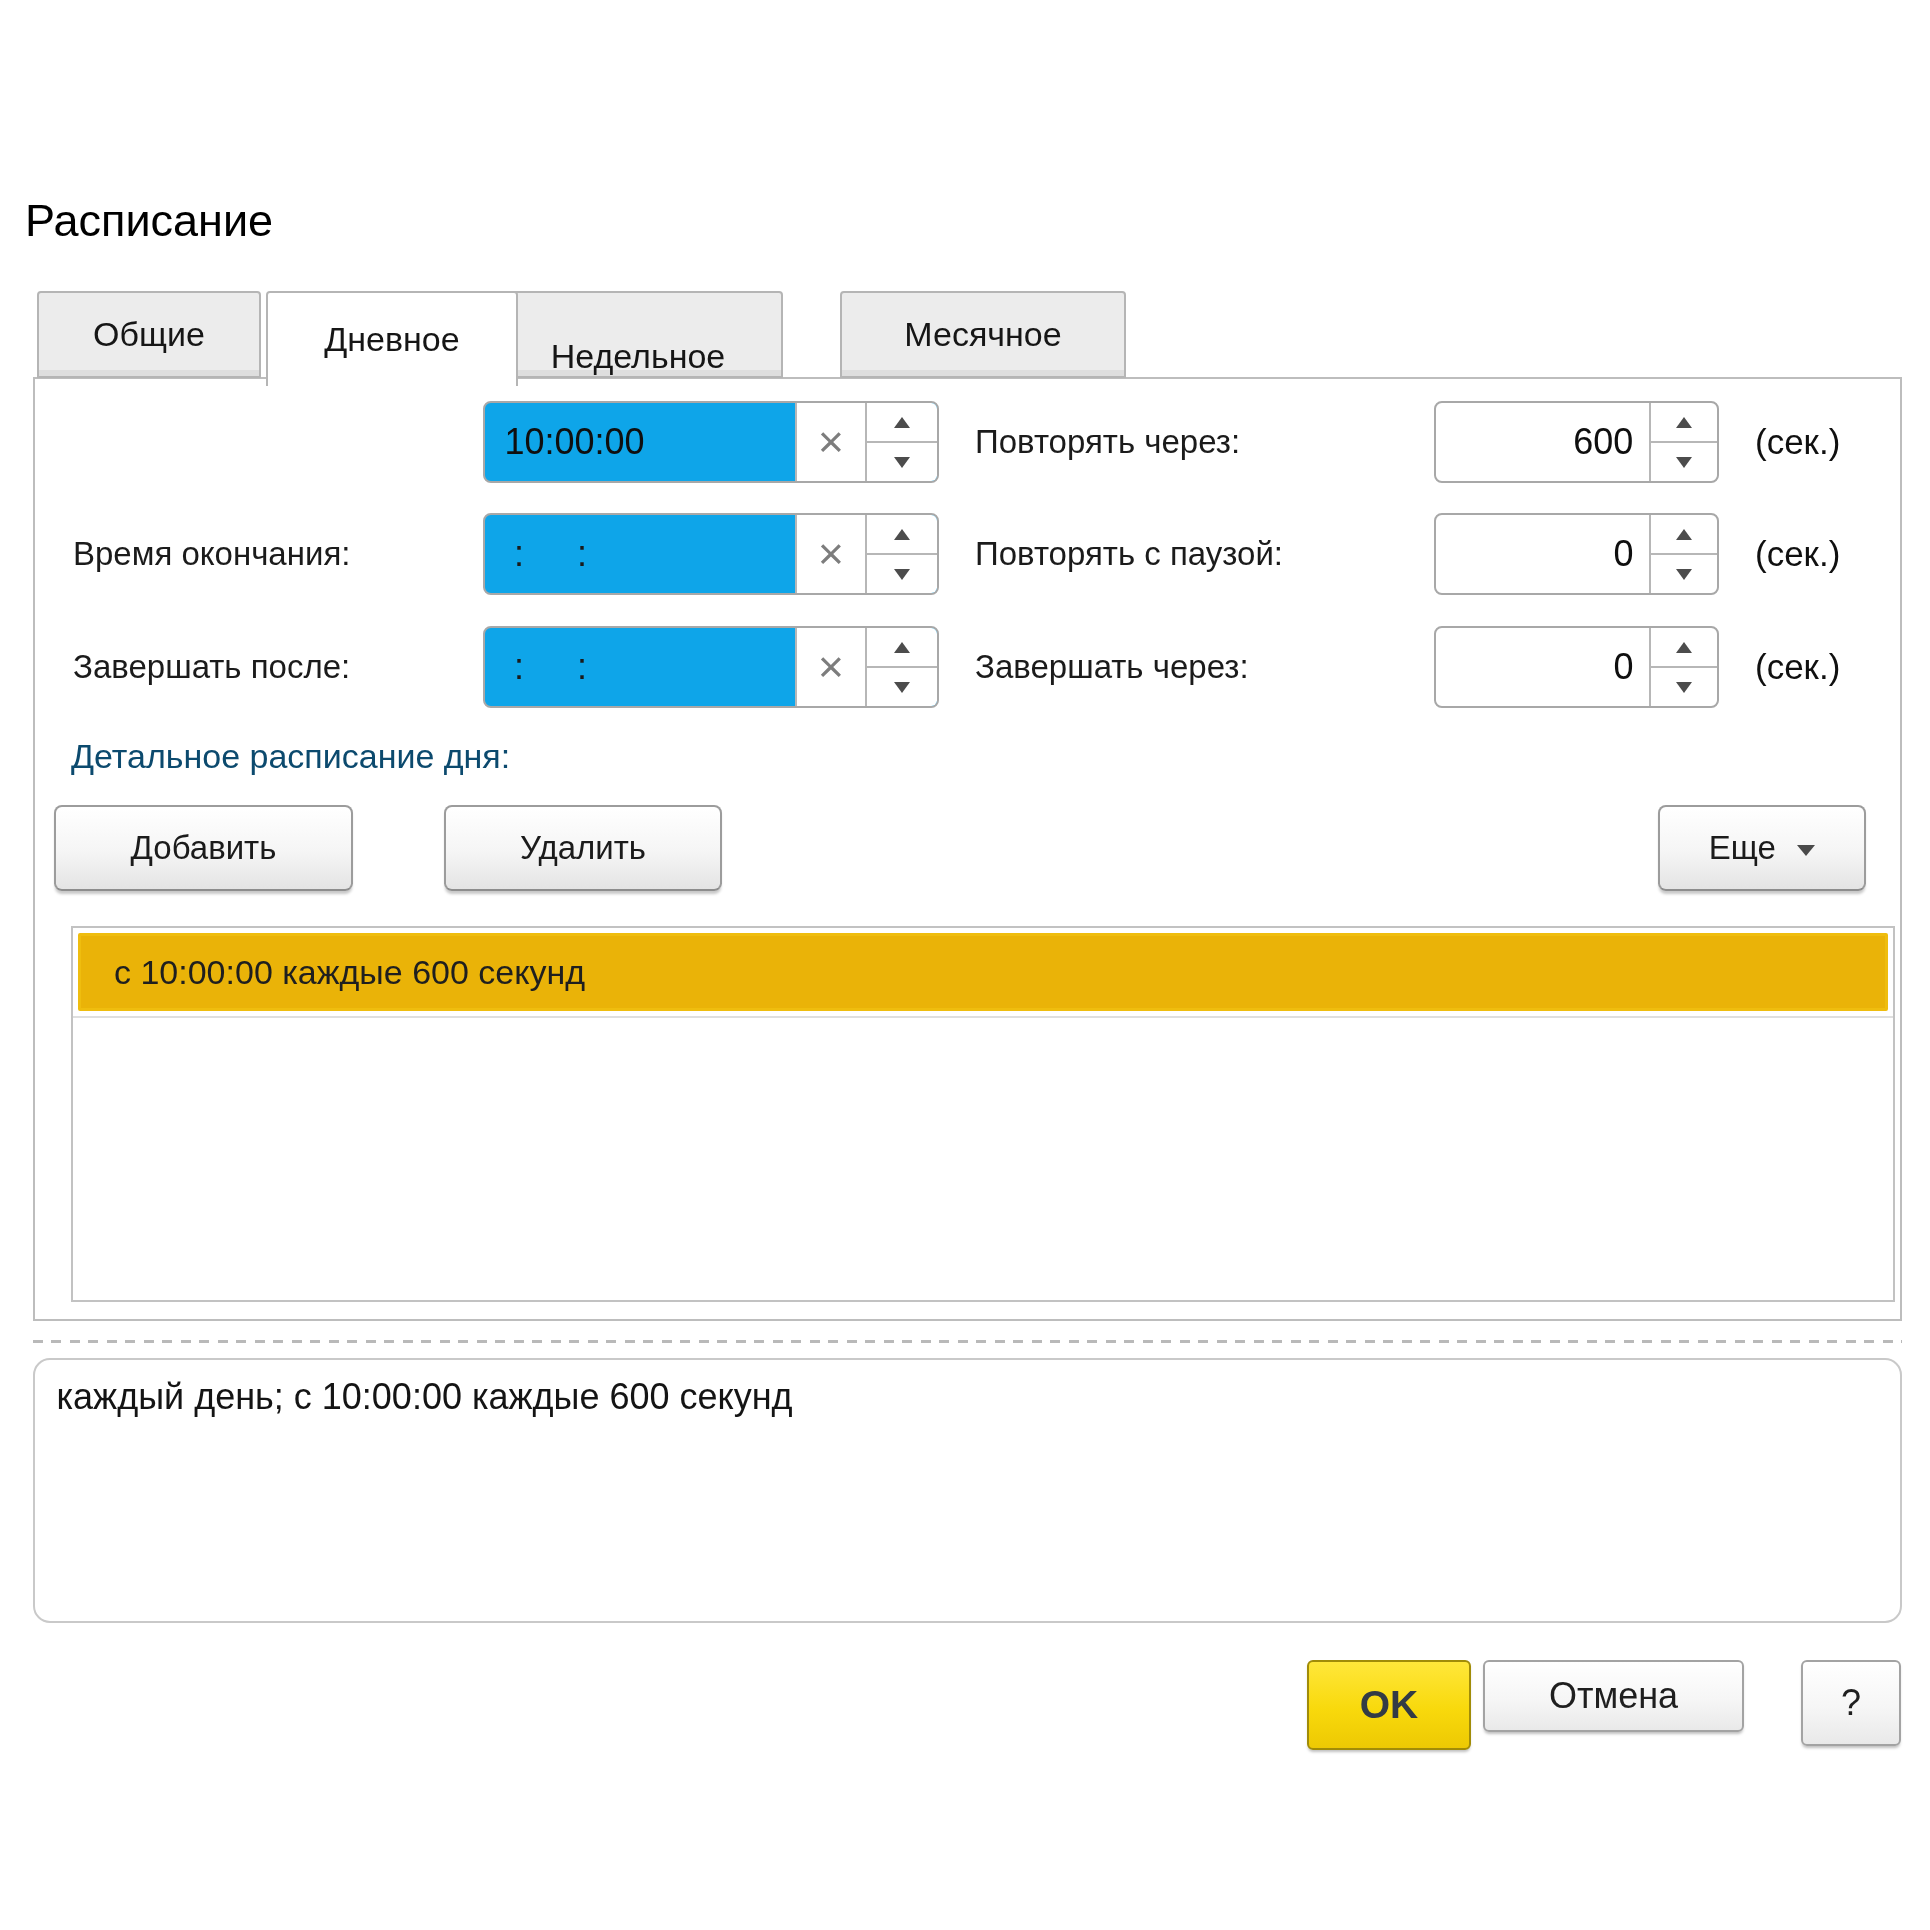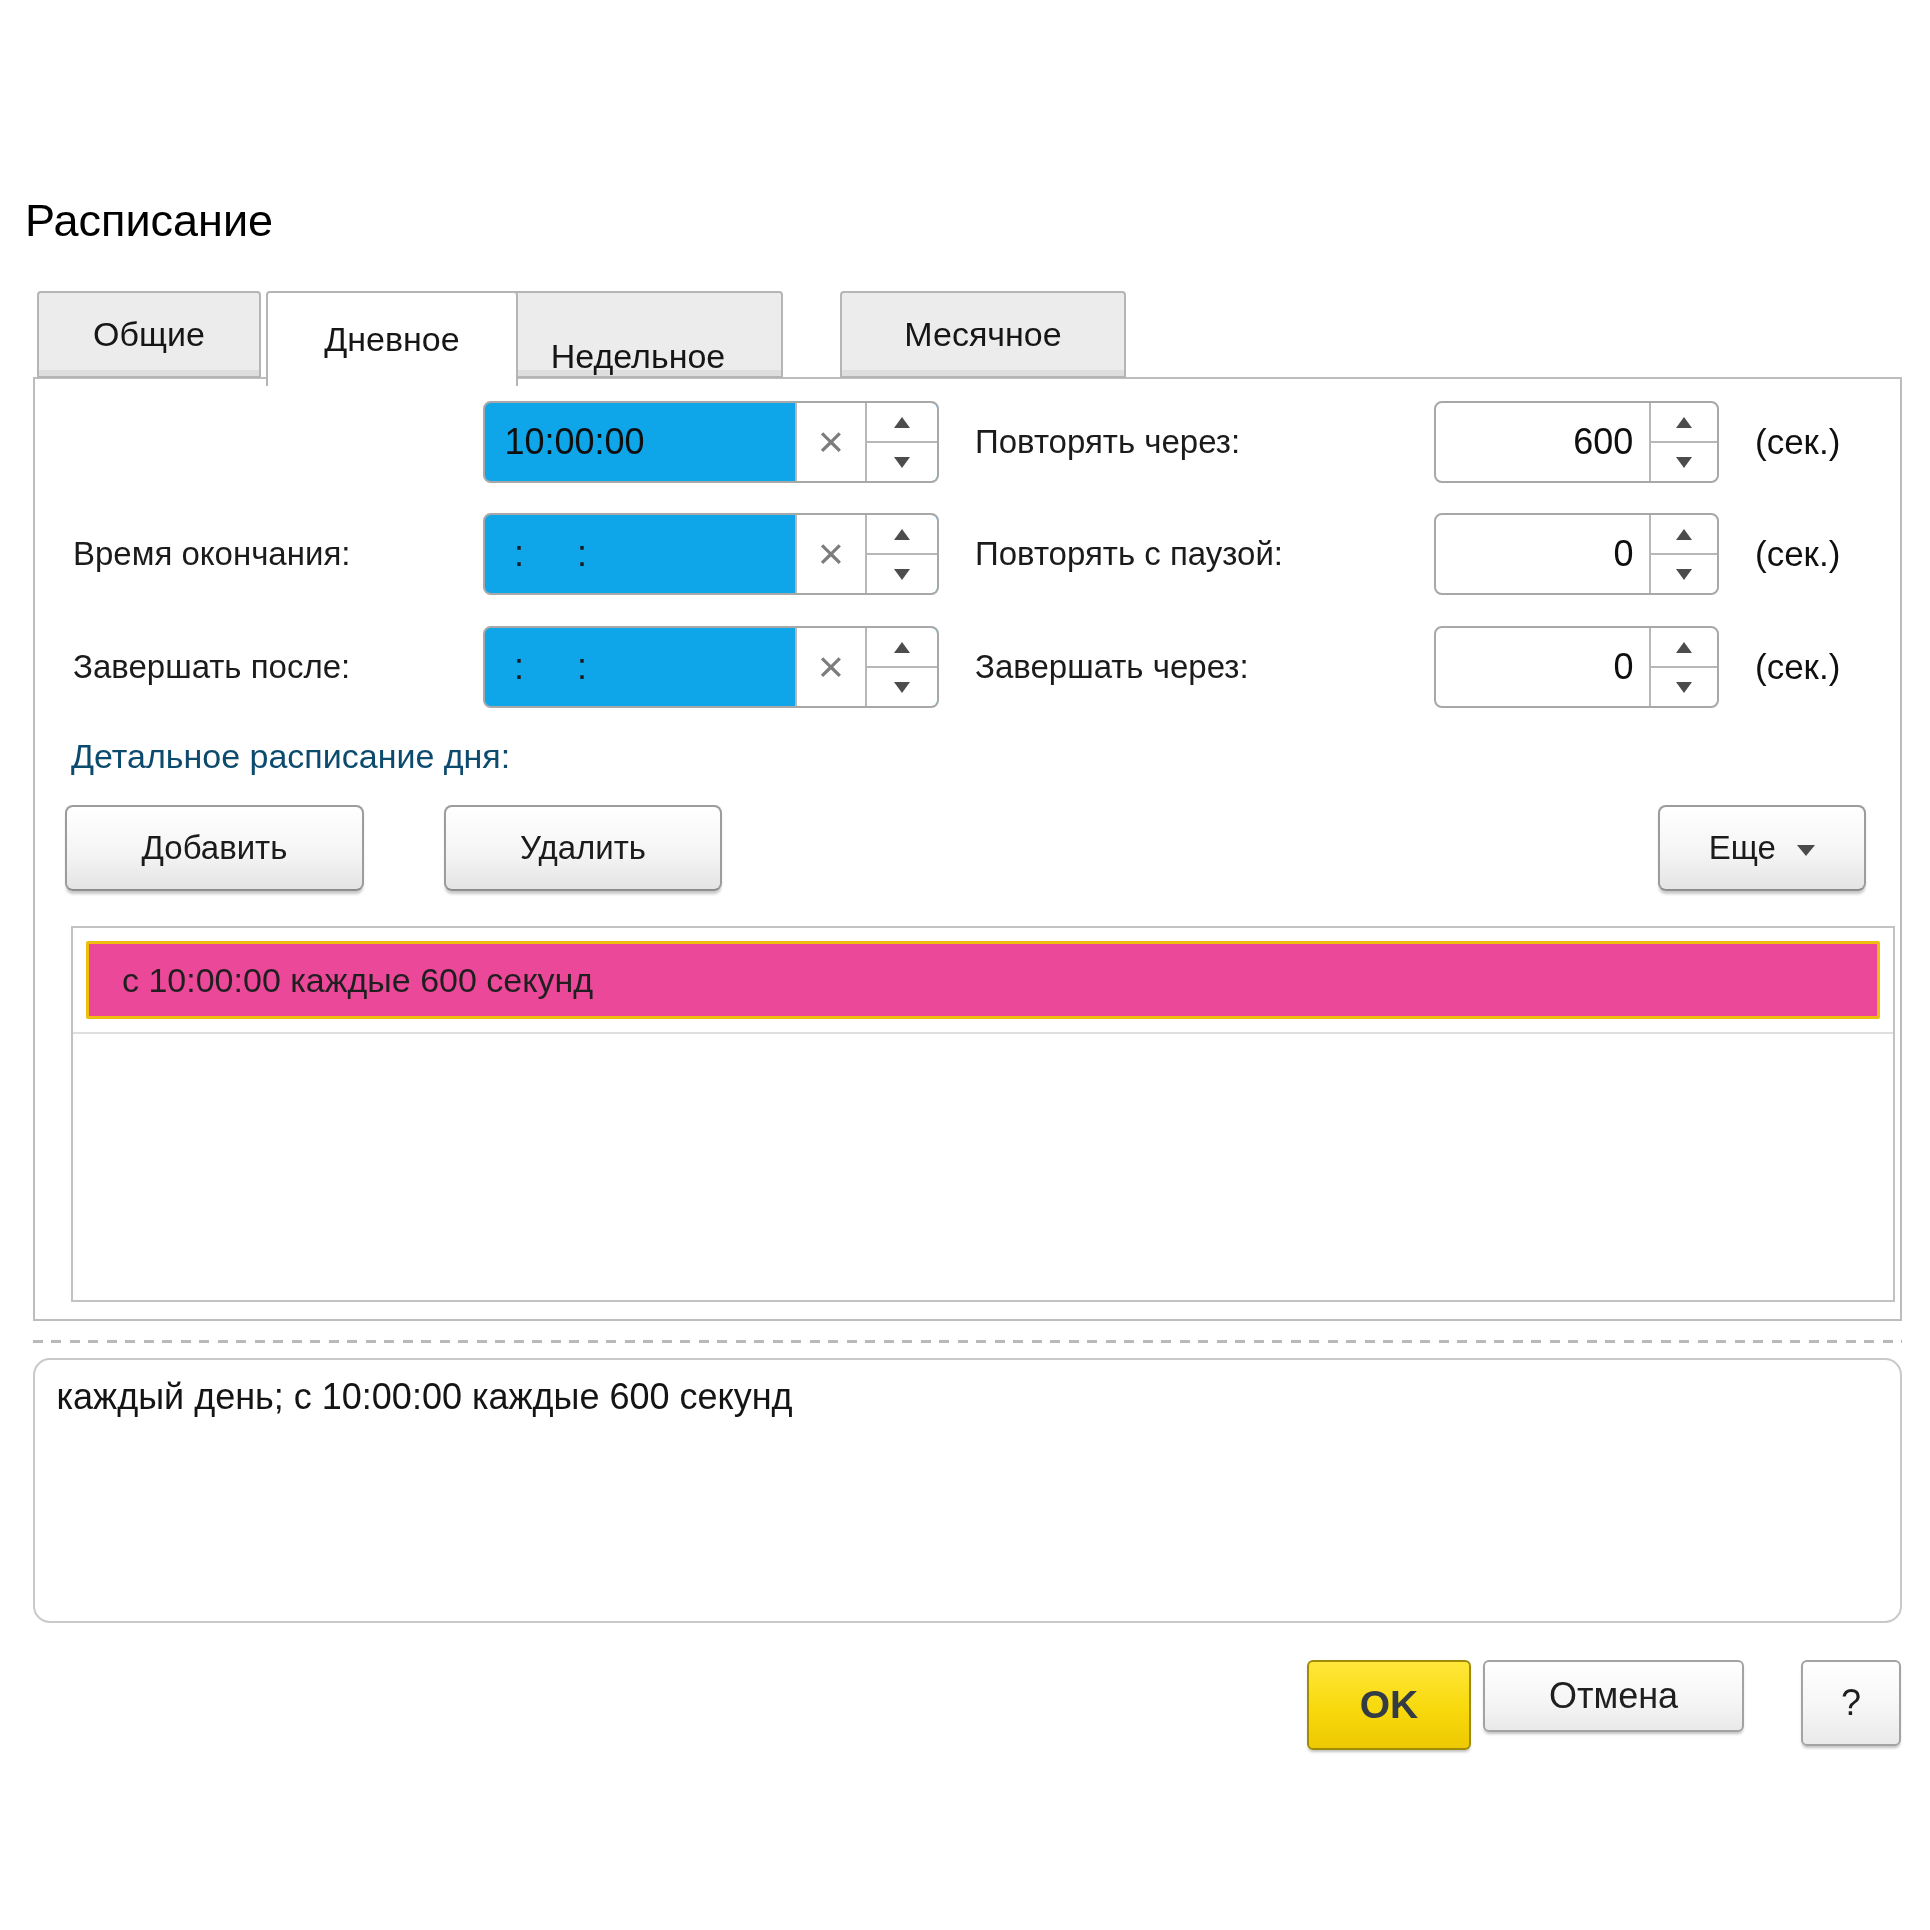--- a/index.html
+++ b/index.html
@@ -65,29 +65,29 @@
 
   
   .detail-header { position:absolute; left:71px; top:737px; font-size:34px; color:#0c4a6e; z-index:3; }
 
   .btn { position:absolute; top:805px; height:86px;
          border:2px solid #9c9c9c; border-bottom-color:#8d8d8d; border-radius:7.8px;
          background:linear-gradient(#ffffff, #f5f5f5 55%, #e4e4e4);
          display:flex; align-items:center; justify-content:center;
          font-size:33px; color:#1b1b1b; z-index:3;
          box-shadow:0 3.9px 2.9px -1px rgba(0,0,0,0.22); }
-  #btn-add    { left:65px;  width:299px; }
+  #btn-add    { left:54px;  width:299px; }
   #btn-delete { left:444px; width:278px; }
   #btn-more   { left:1658px; width:208px; }
   .caret-down { width:0; height:0; border-left:9.8px solid transparent; border-right:9.8px solid transparent;
                 border-top:11.7px solid #4a4a4a; margin-left:21.5px; margin-top:5.9px; }
 
   .list { position:absolute; left:71px; top:926px; width:1824px; height:376px;
           border:2px solid #c2c2c2; background:#fff; z-index:3; }
-  .list-row { margin:13px; height:78px; background:#ec4899; border:3.9px solid #efbd0e;
+  .list-row { margin:5px; height:78px; background:#eab308; border:3.9px solid #efbd0e;
               border-radius:2px; display:flex; align-items:center; padding-left:33px;
               font-size:34px; color:#1f1f1f; }
   .row-sep { border-top:2px solid #dfdfdf; margin-top:4.9px; }
 
   
   .dashed { position:absolute; left:33px; top:1340px; width:1869px; height:2.9px;
             background:repeating-linear-gradient(90deg, #b9b9b9 0 9.8px, transparent 9.8px 18.5px); }
   .summary { position:absolute; left:33px; top:1358px; width:1869px; height:265px;
              border:2px solid #c9c9c9; border-radius:17px; background:#fff;
              padding:15.6px 21.5px; font-size:36px; color:#141414; }

